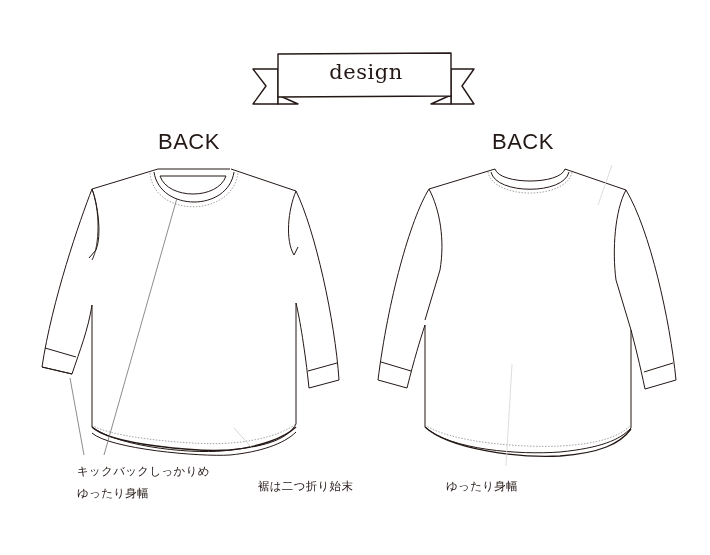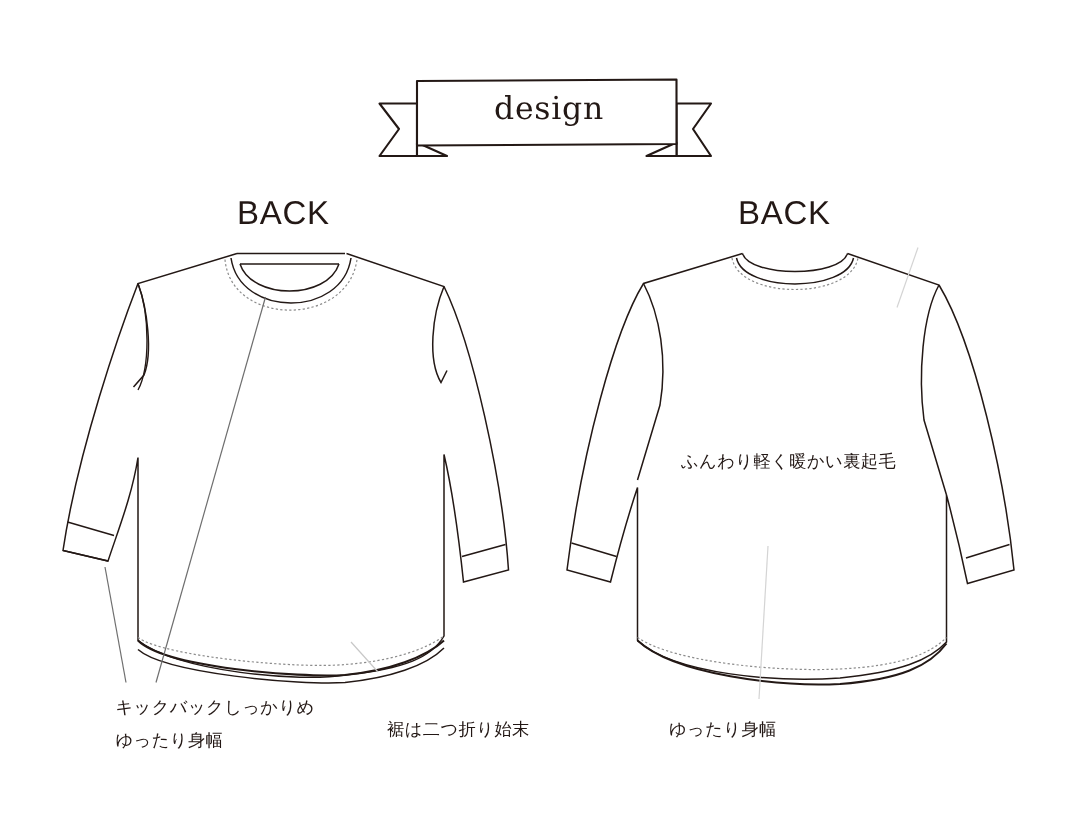--- a/index.html
+++ b/index.html
@@ -89,19 +89,18 @@
       <line x1="612" y1="165" x2="598" y2="205"></line>
       <line x1="512" y1="364" x2="506" y2="466"></line>
     </g>
   </svg>
 
   <div class="banner-text">design</div>
 
   <div class="view-title title-front">BACK</div>
   <div class="view-title title-back">BACK</div>
 
-  <div class="label lbl-fleece">ふんわり軽く暖かい裏起毛</div>
   <div class="label lbl-kick1">キックバックしっかりめ</div>
   <div class="label lbl-kick2">ゆったり身幅</div>
   <div class="label lbl-hem">裾は二つ折り始末</div>
   <div class="label lbl-loose">ゆったり身幅</div>
 
 </div>
 
 </body></html>

